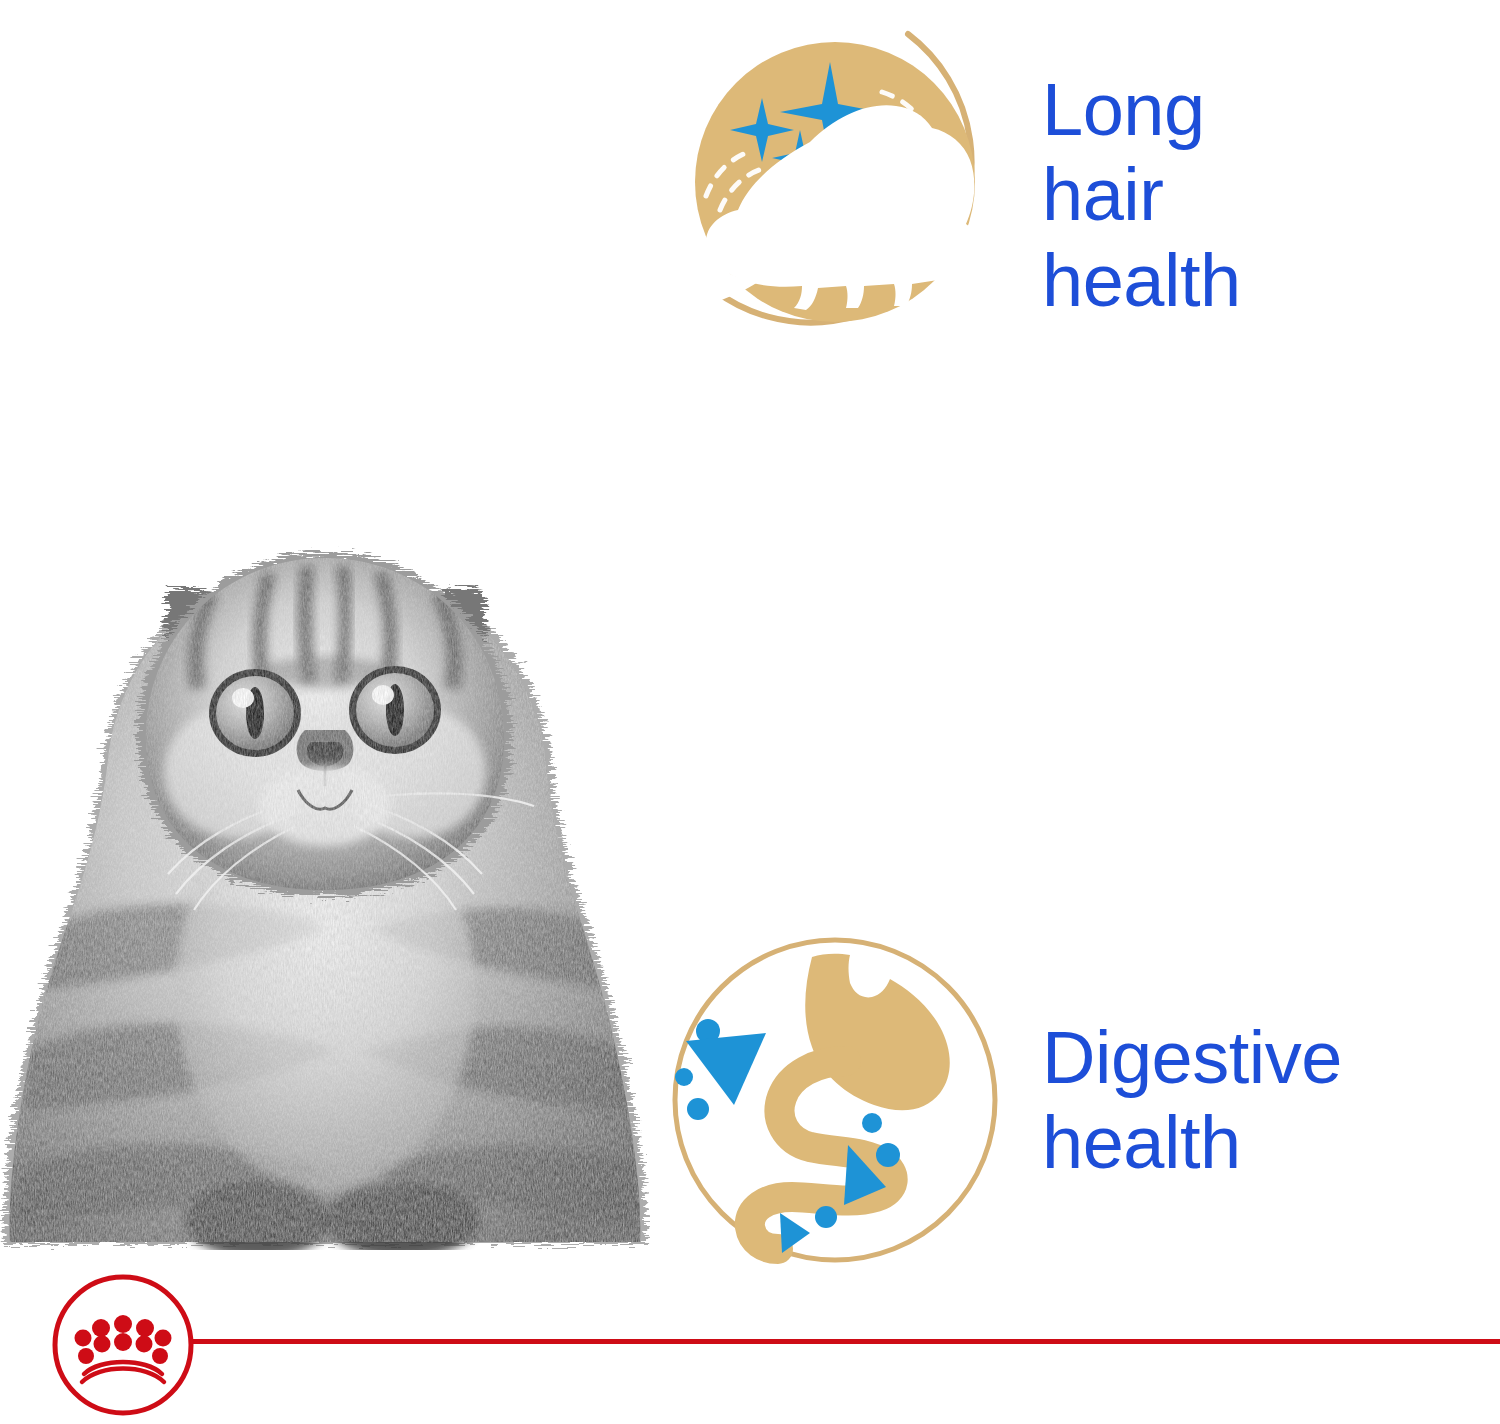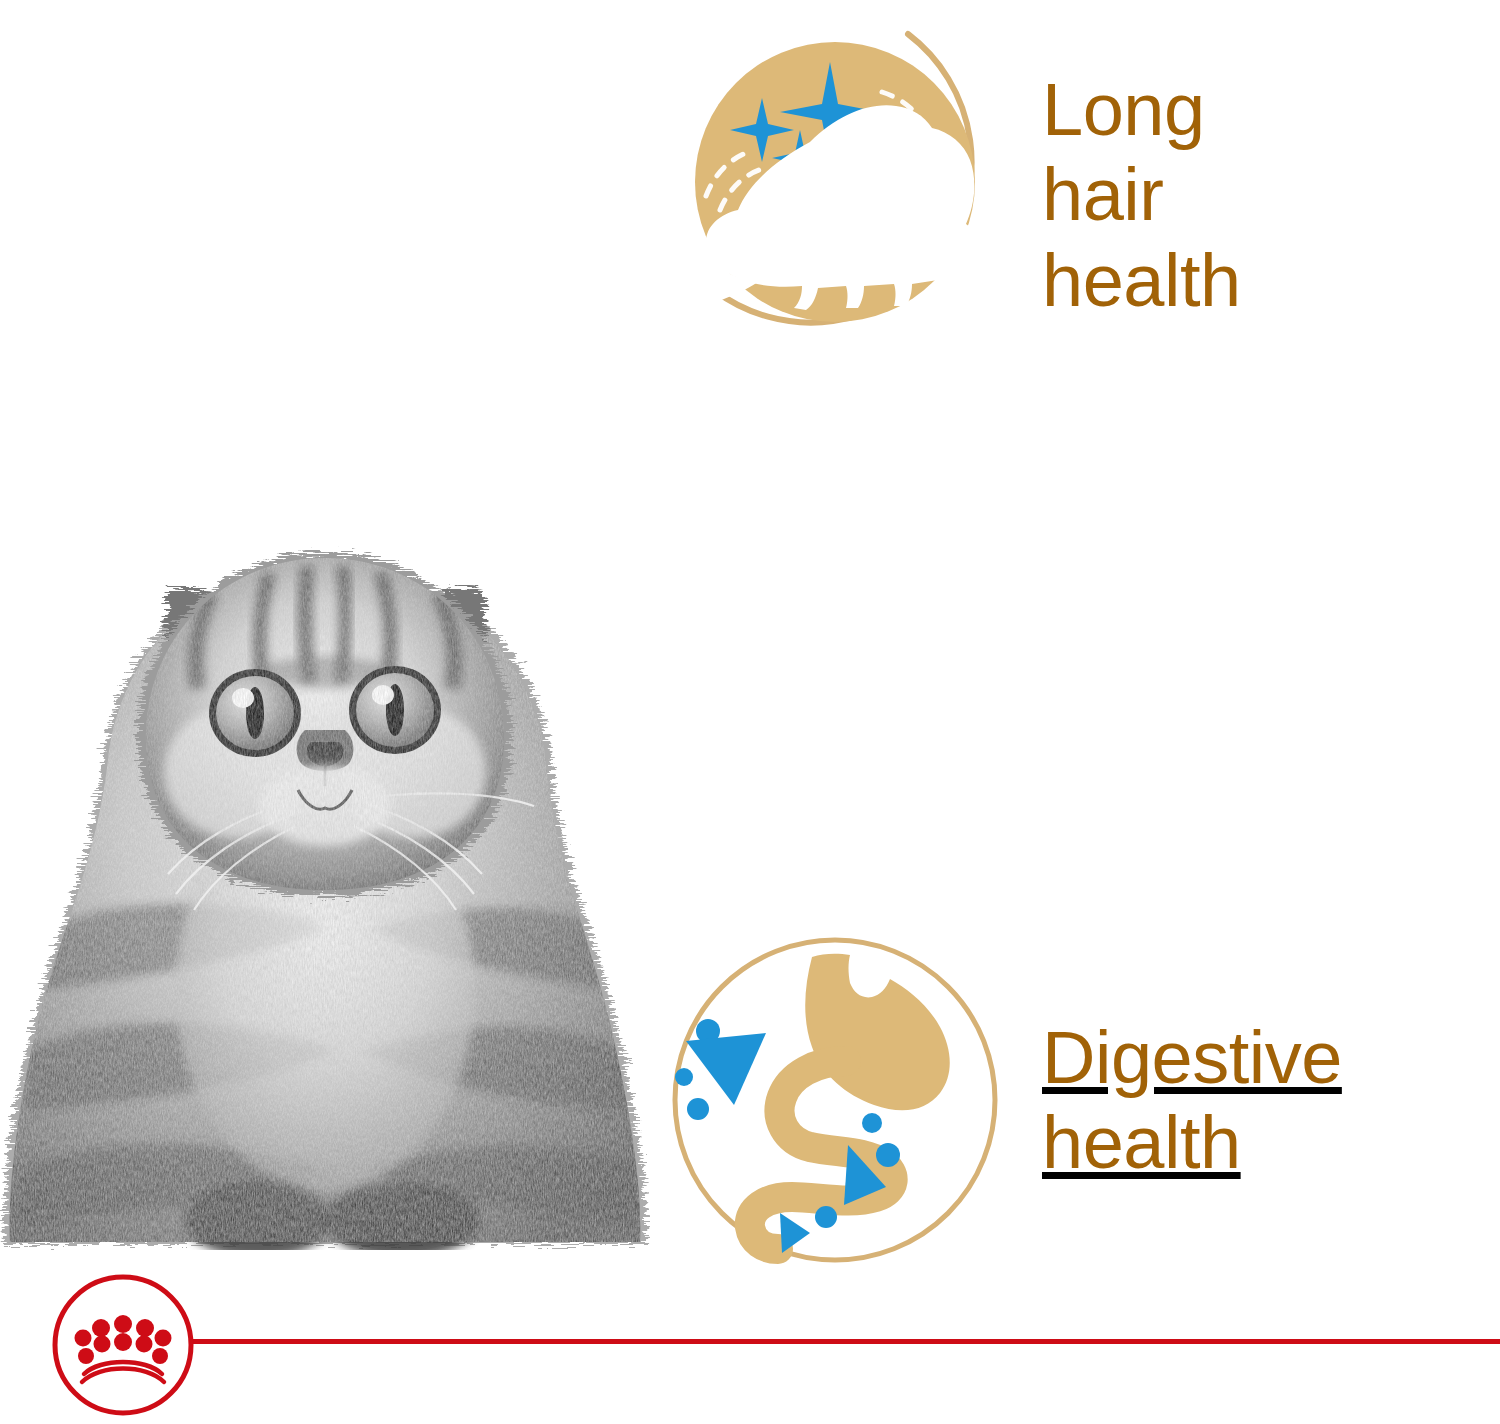--- a/index.html
+++ b/index.html
@@ -35,33 +35,33 @@
   }
   .benefit-row {
     position: absolute;
     left: 0;
     width: 850px;
     display: flex;
     align-items: center;
   }
   .benefit-row.row-0 { top: 10px;   height: 370px; }
   .benefit-row.row-1 { top: 460px;  height: 370px; }
-  .benefit-row.row-2 { top: 915px;  height: 370px; text-decoration: underline; }
+  .benefit-row.row-2 { top: 915px;  height: 370px; }
 
   .benefit-icon {
     width: 370px;
     height: 370px;
     flex: 0 0 370px;
     position: relative;
   }
   .benefit-icon svg { display:block; width:100%; height:100%; }
 
   .benefit-label {
     flex: 1 1 auto;
-    color: #a16207;
+    color: #1d4ed8;
     font-size: 74px;
     line-height: 1.15;
     font-weight: 400;
     letter-spacing: -0.5px;
     padding-left: 22px;
     white-space: pre-line;
   }
 
   
   #brand-bar {

